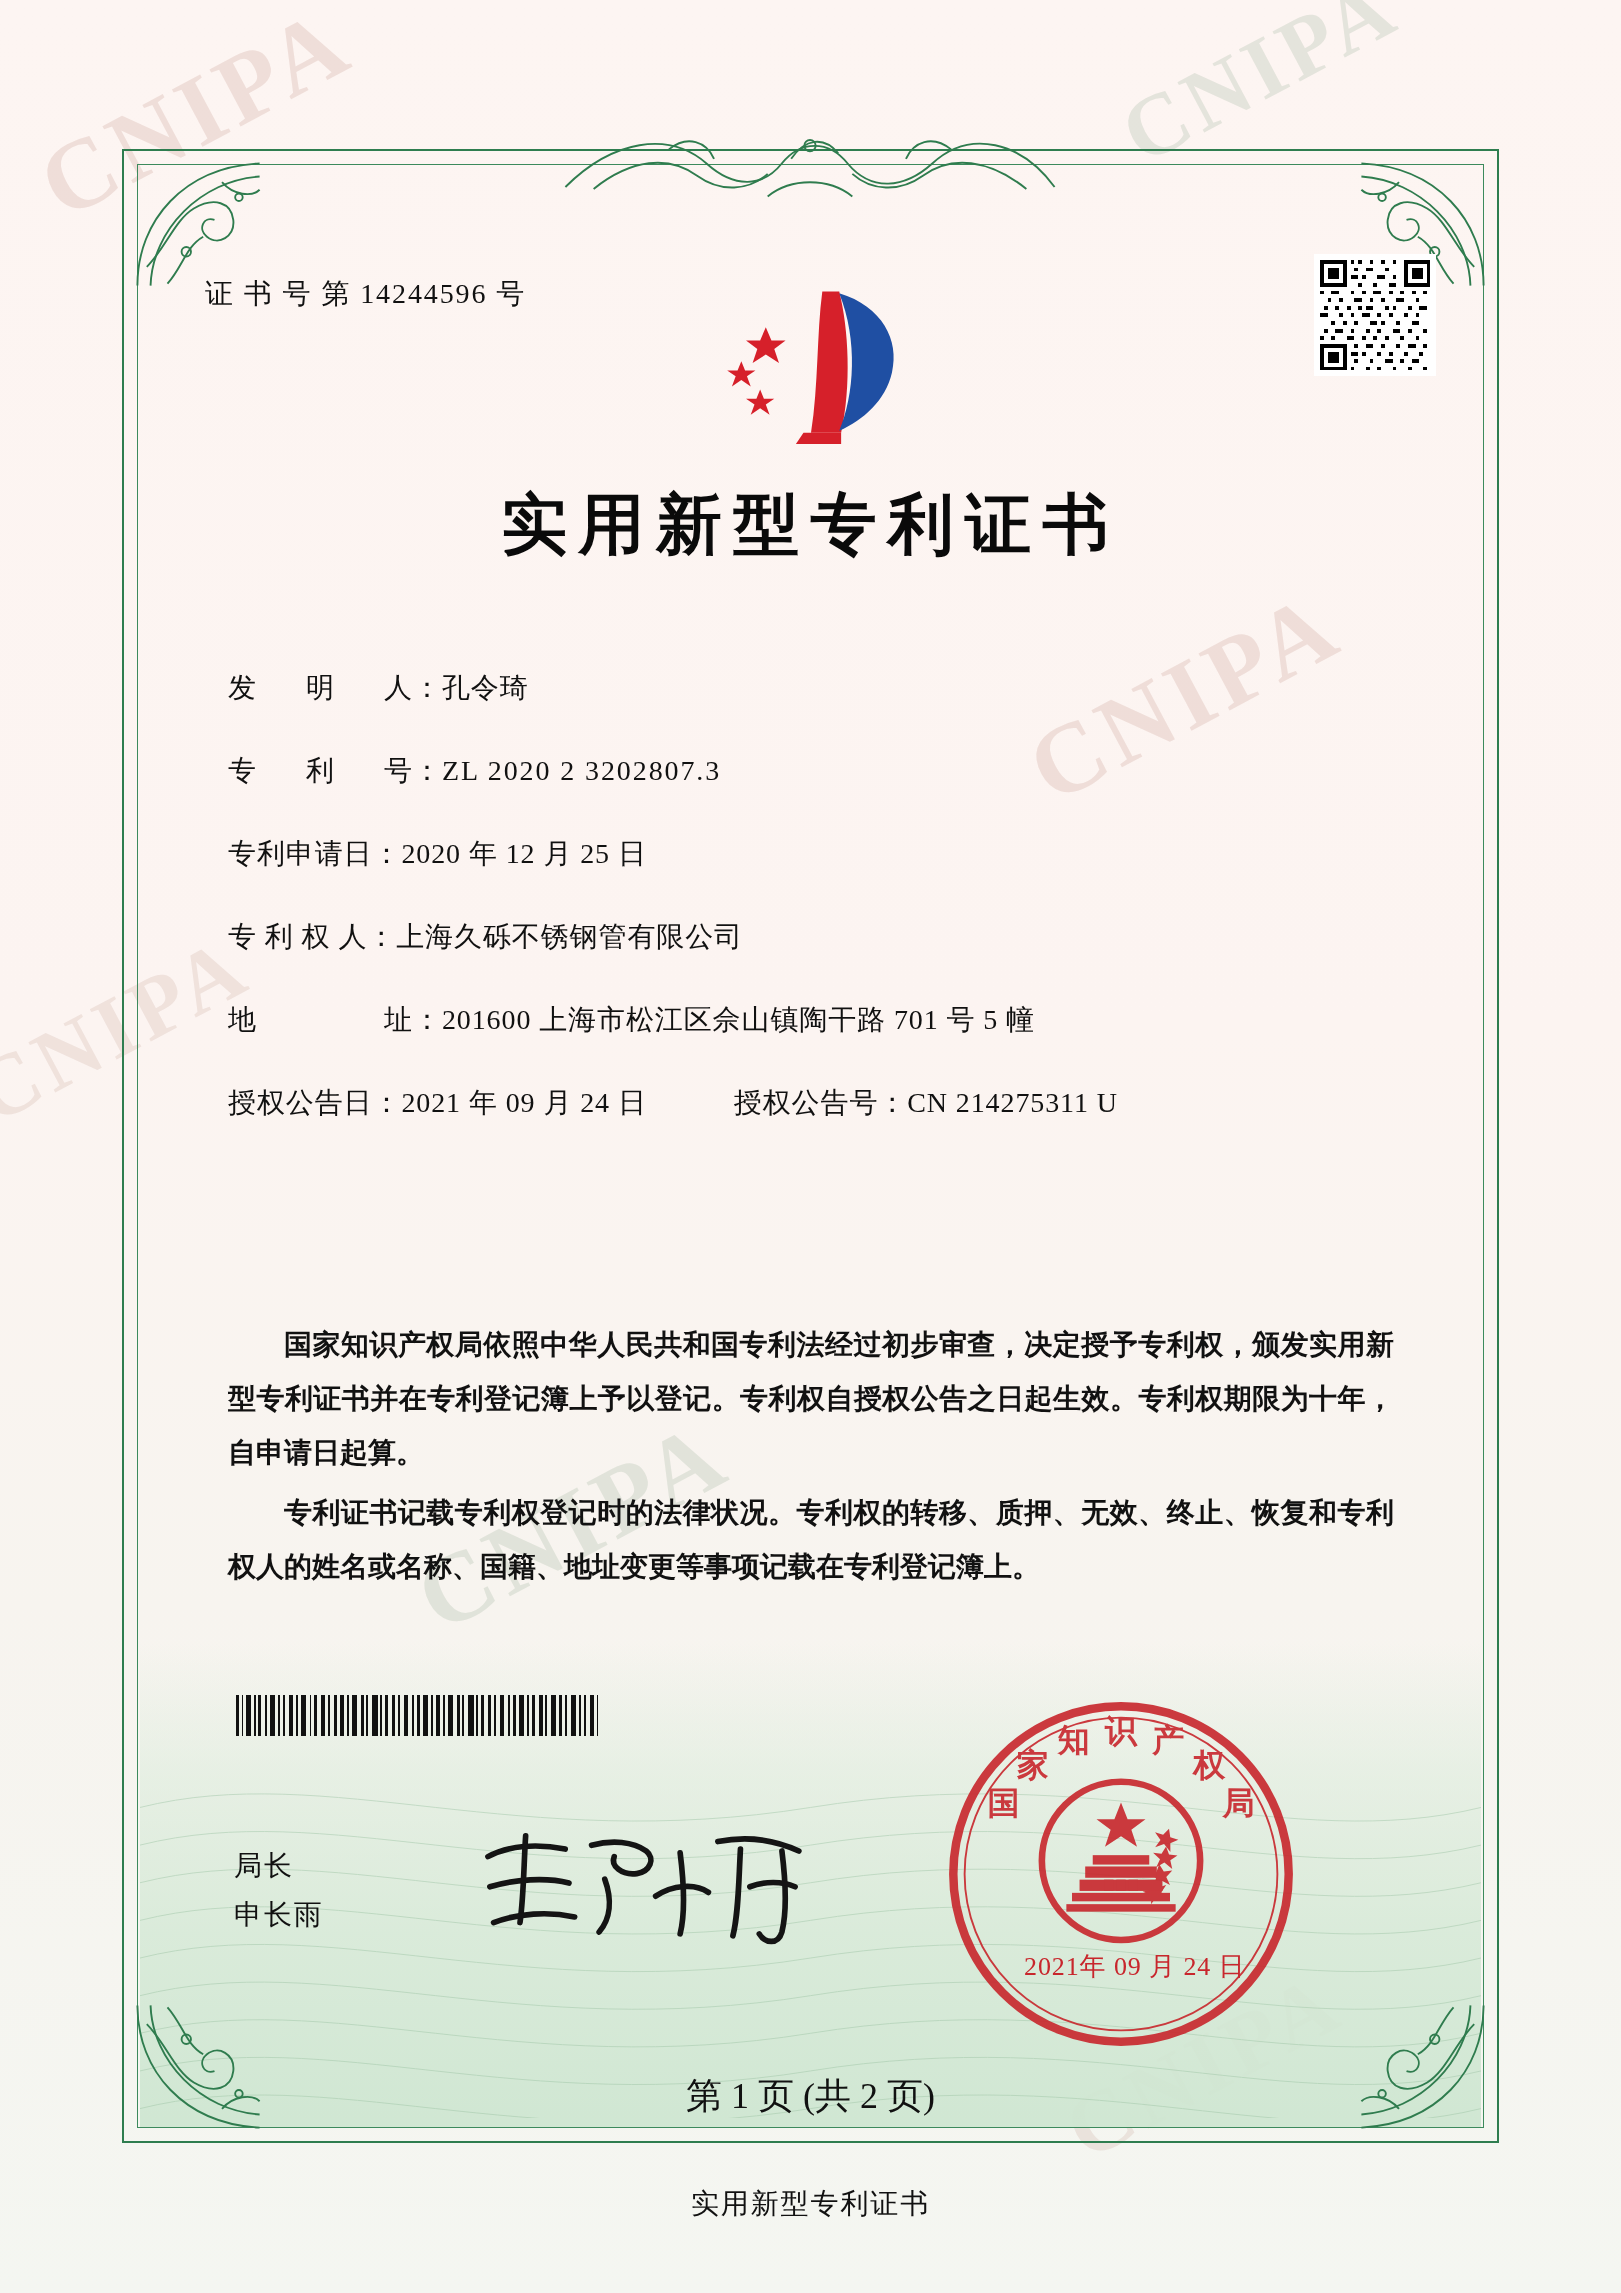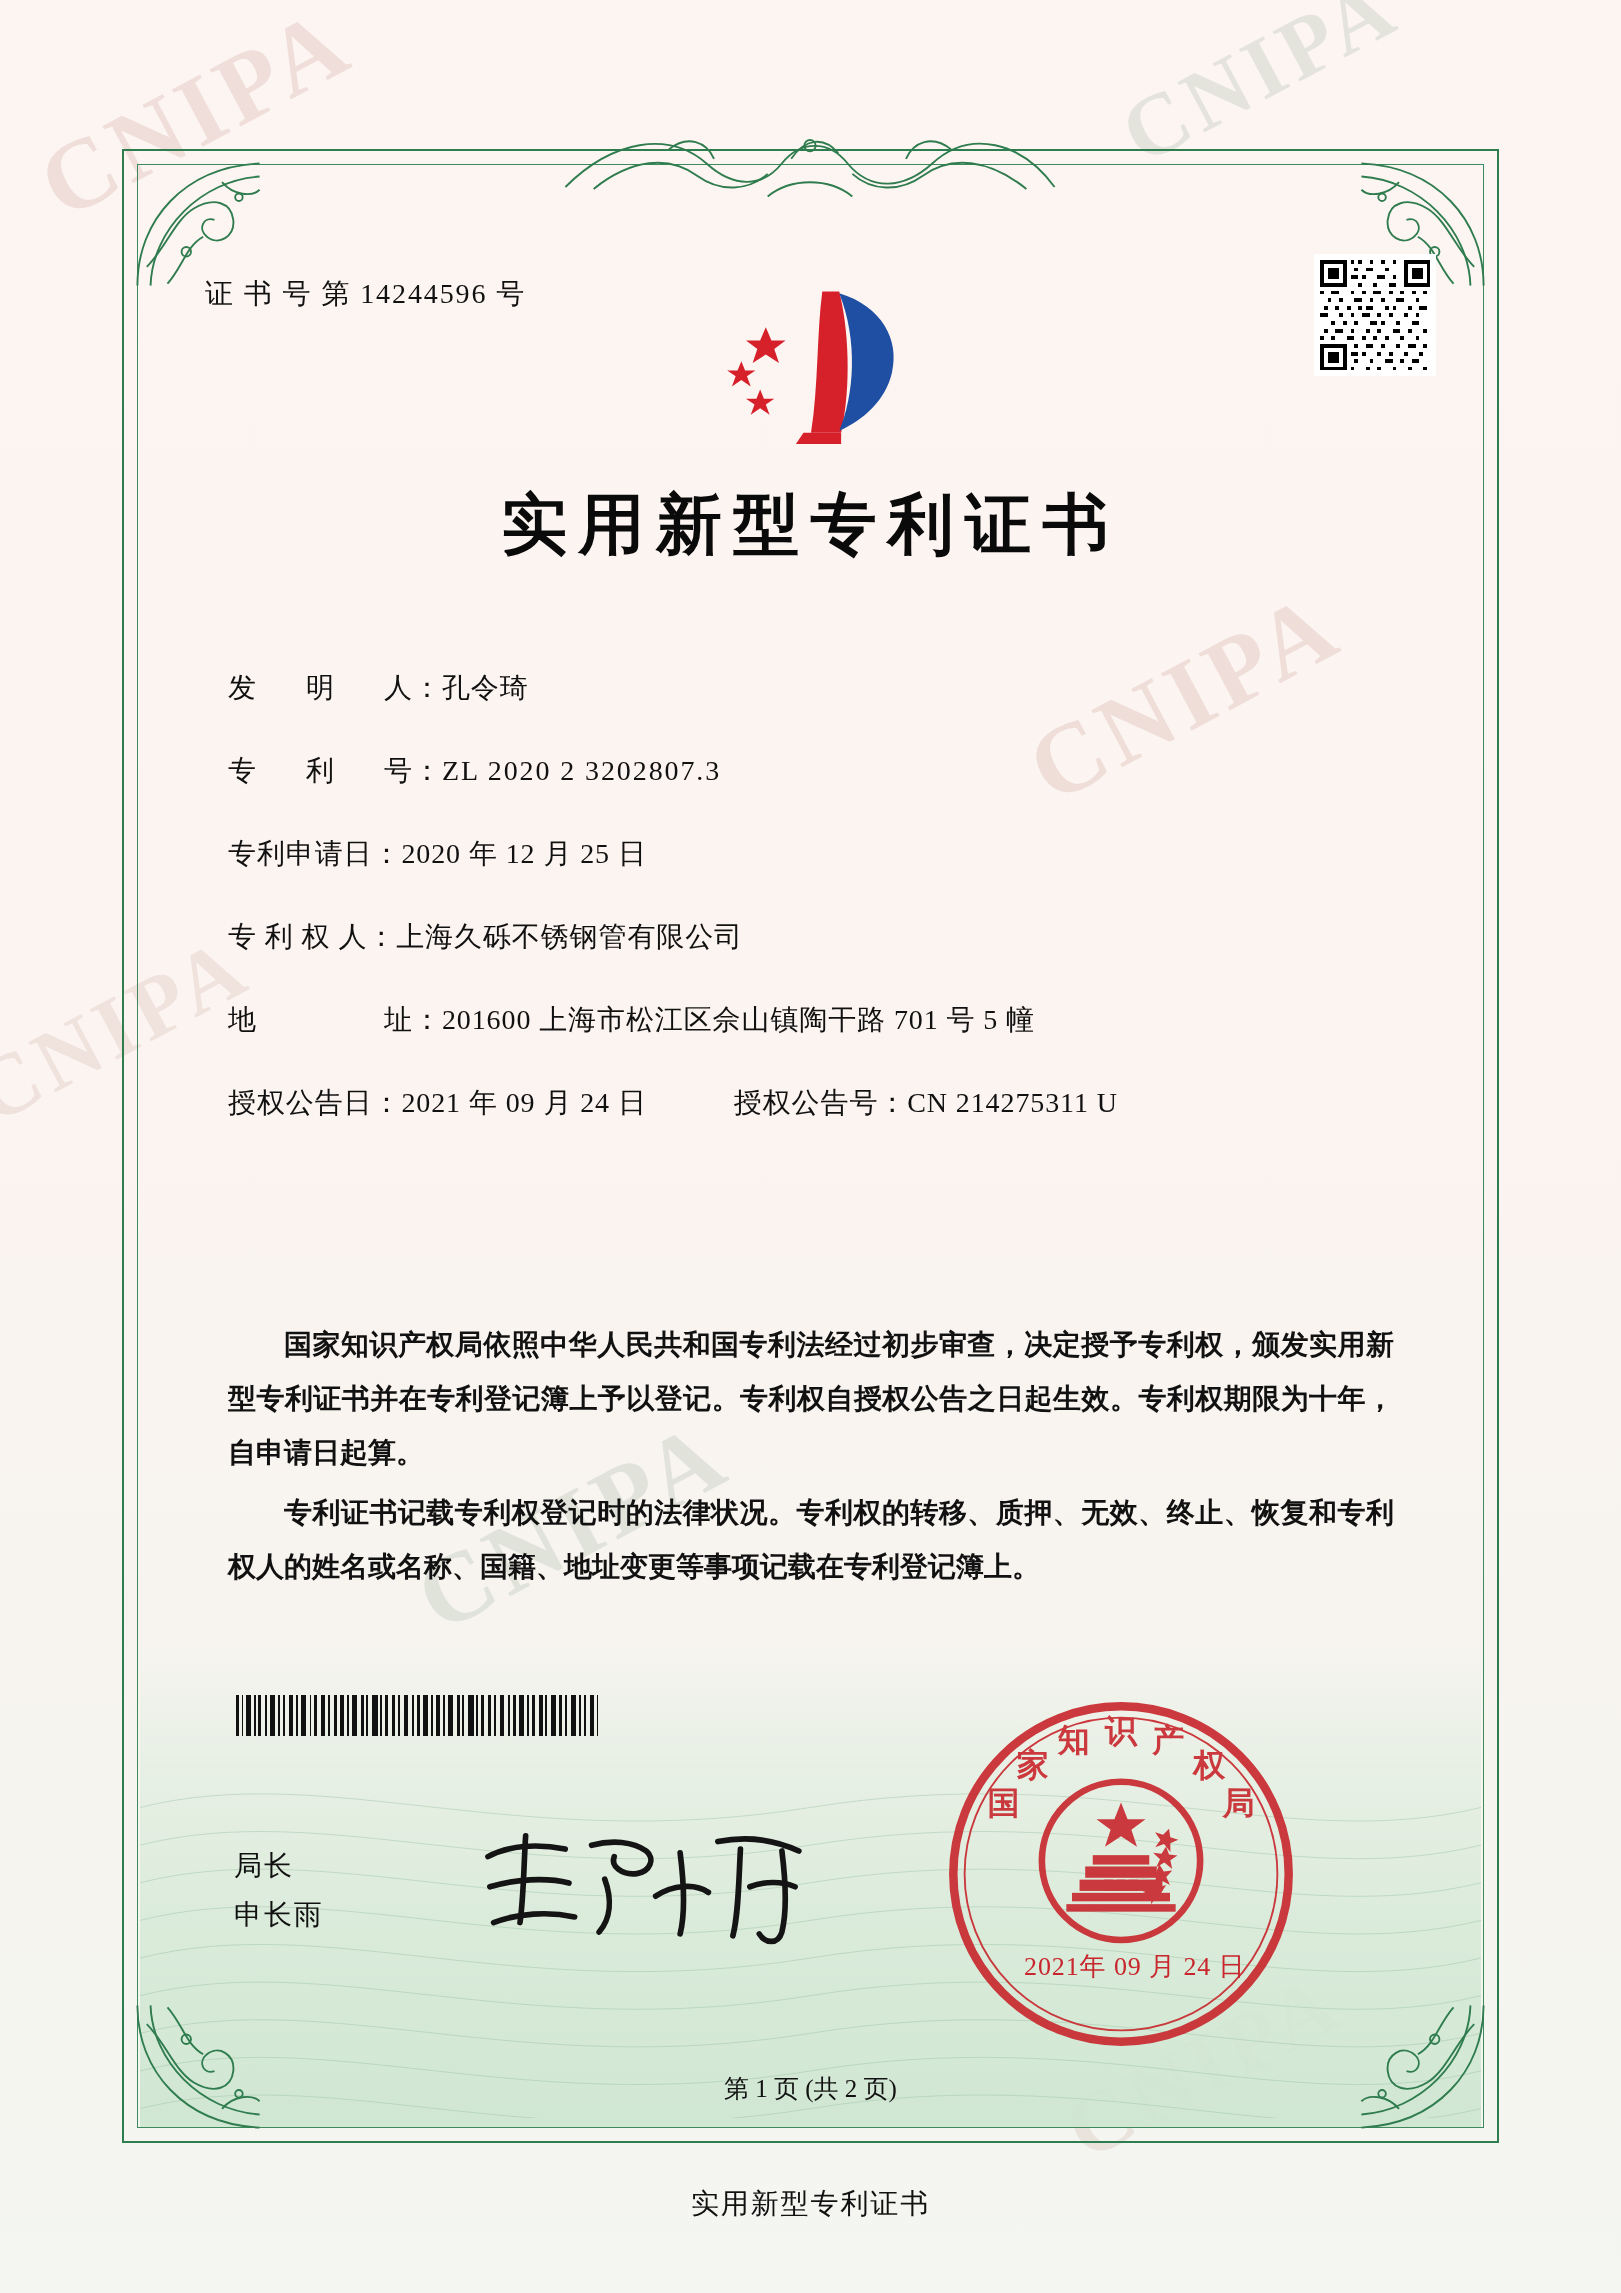--- a/index.html
+++ b/index.html
@@ -212,21 +212,21 @@
     color: #c8262c;
     letter-spacing: 0.9px;
     font-family: "Liberation Serif", serif;
   }
 
   
   .page-num {
     position: absolute;
     left: 0; right: 0; top: 2072px;
     text-align: center;
-    font-size: 25px;
+    font-size: 36px;
     color: #111;
   }
   .foot-note {
     position: absolute;
     left: 0; right: 0; top: 2185px;
     text-align: center;
     font-size: 28px;
     color: #111;
     letter-spacing: 1.9px;
   }

